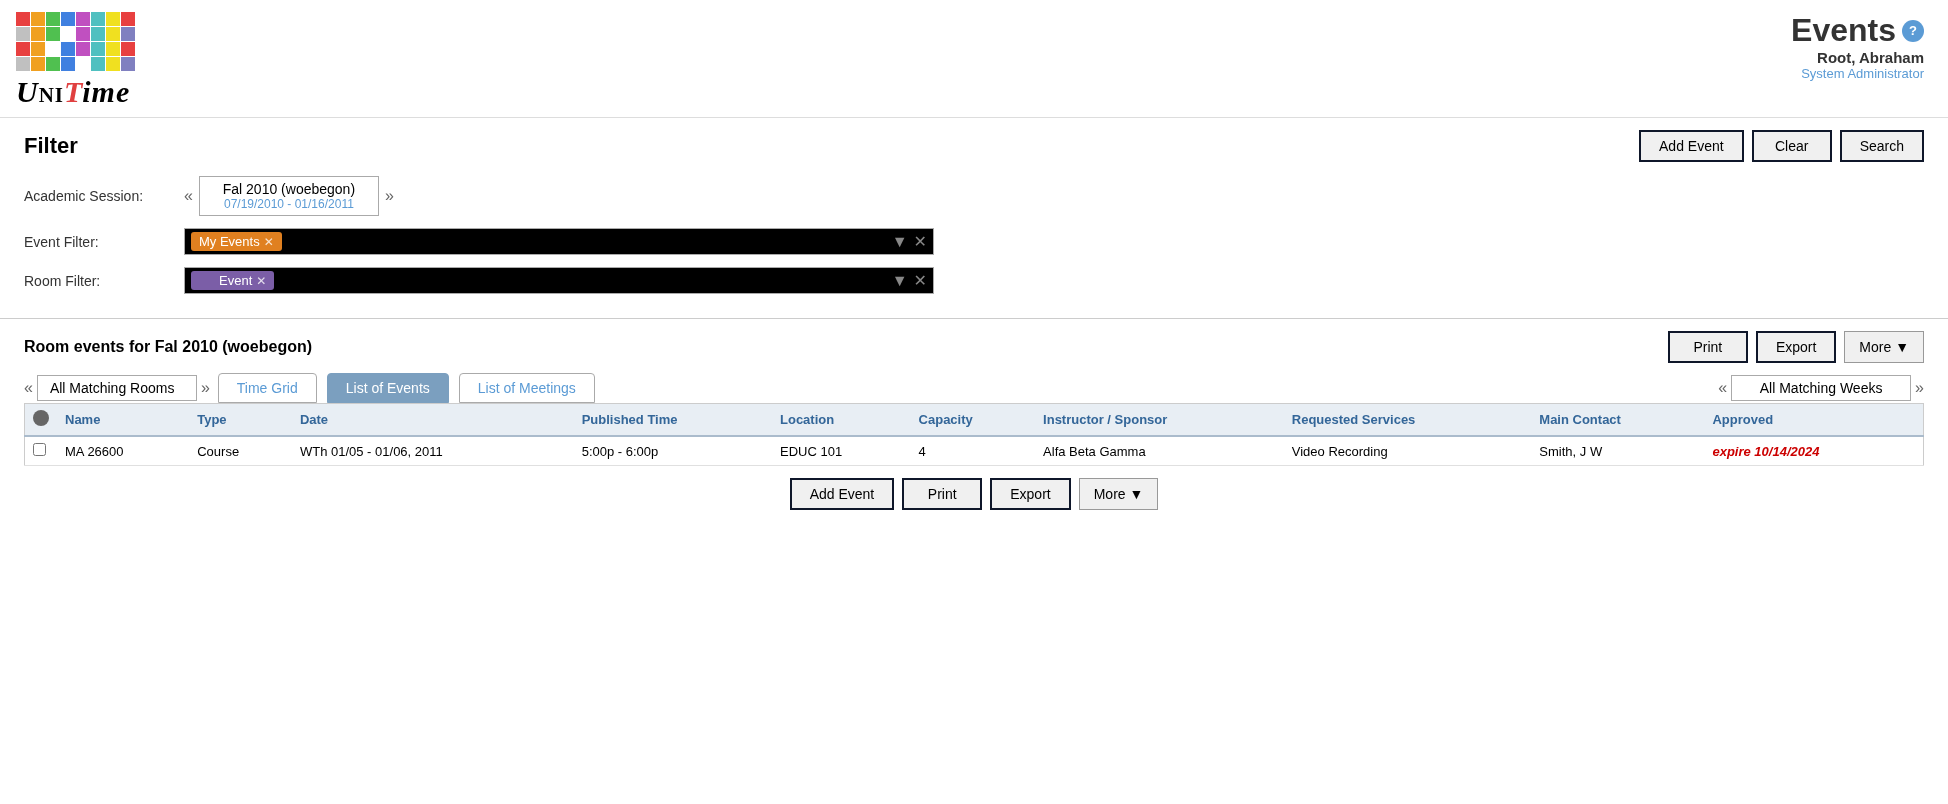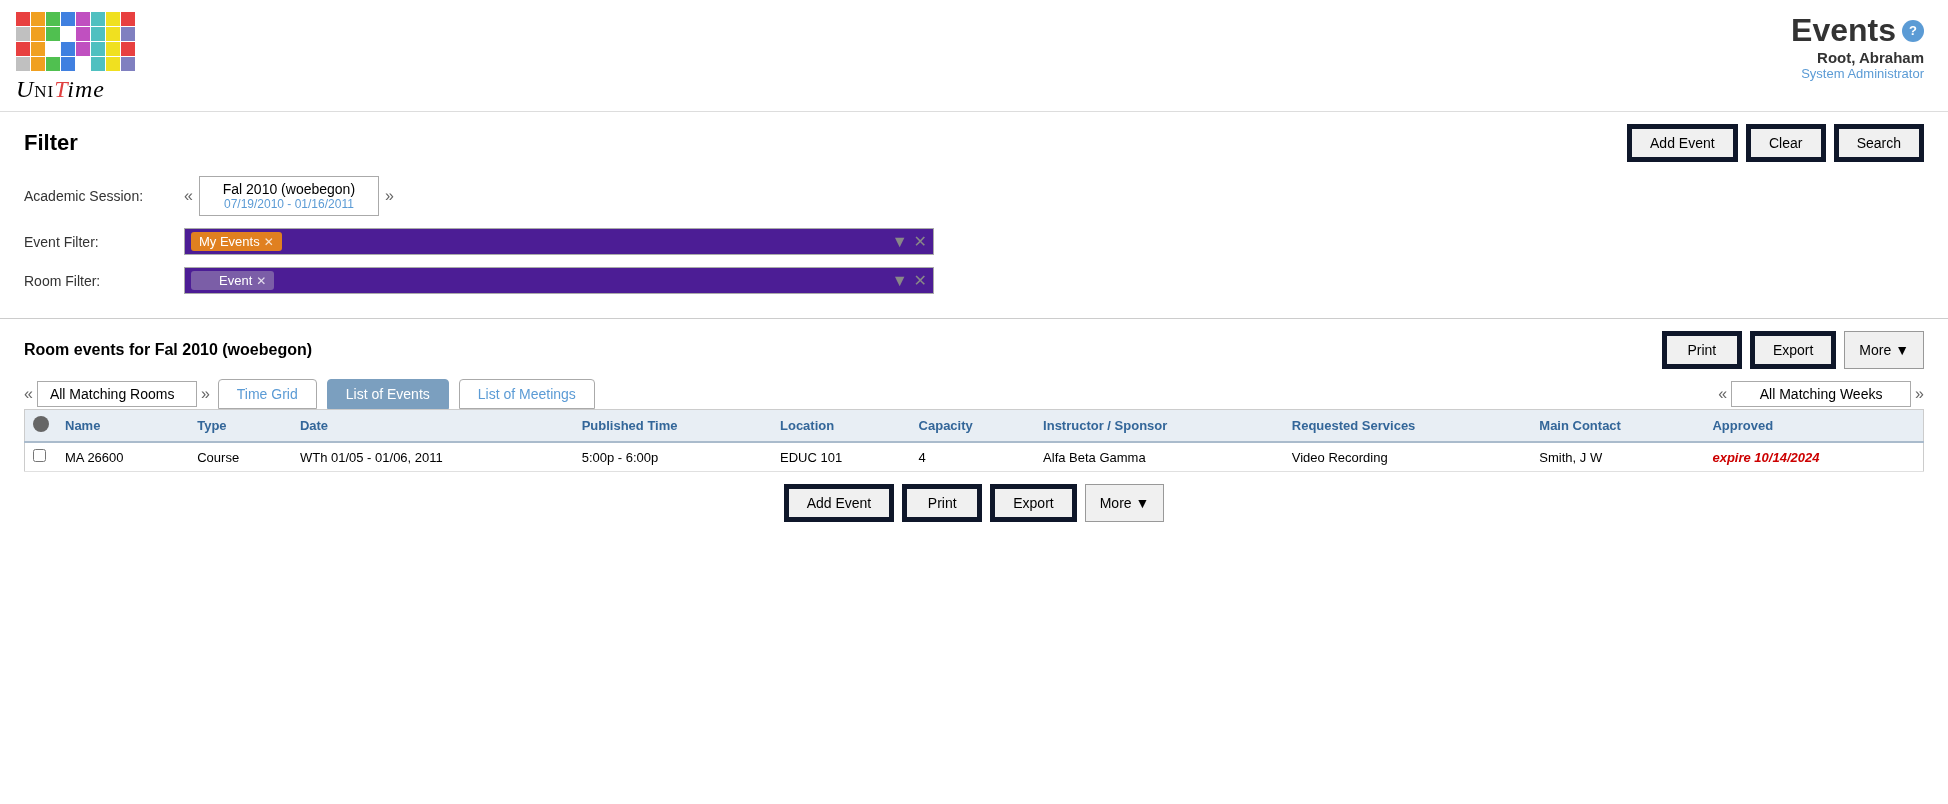--- a/index.html
+++ b/index.html
@@ -24,22 +24,22 @@
     }
     .logo-grid {
       display: grid;
       grid-template-columns: repeat(8, 14px);
       grid-template-rows: repeat(4, 14px);
       gap: 1px;
       margin-bottom: 4px;
     }
     .logo-cell { width: 14px; height: 14px; }
     .logo-text {
-      font-size: 24px;
-      font-weight: normal;
+      font-size: 30px;
+      font-weight: bold;
       color: #000;
       letter-spacing: 1px;
       font-family: 'Arial', sans-serif;
     }
     .logo-text span.uni { color: #000; font-style: normal; }
     .logo-text span.t-letter { color: #e04040; }
     .logo-text span.ime { color: #000; }
     .header-right {
       text-align: right;
     }
@@ -89,21 +89,21 @@
       font-weight: bold;
     }
     .filter-buttons {
       display: flex;
       gap: 8px;
     }
     .btn {
       padding: 6px 18px;
       font-size: 14px;
       background: #f0f0f0;
-      border: 5px solid #0f172a;
+      border: 2px solid #0f172a;
       cursor: pointer;
       min-width: 80px;
     }
 
     .filter-row {
       display: flex;
       align-items: center;
       margin-bottom: 12px;
     }
     .filter-label {
@@ -135,21 +135,21 @@
       display: block;
       text-align: center;
     }
 
     
     .filter-input-area {
       display: flex;
       align-items: center;
       border: 1px solid #aaa;
       padding: 3px 6px;
-      background: #4c1d95;
+      background: #000000;
       min-width: 750px;
       gap: 6px;
     }
     .filter-tag {
       display: inline-flex;
       align-items: center;
       padding: 2px 8px;
       border-radius: 3px;
       color: #fff;
       font-size: 13px;

